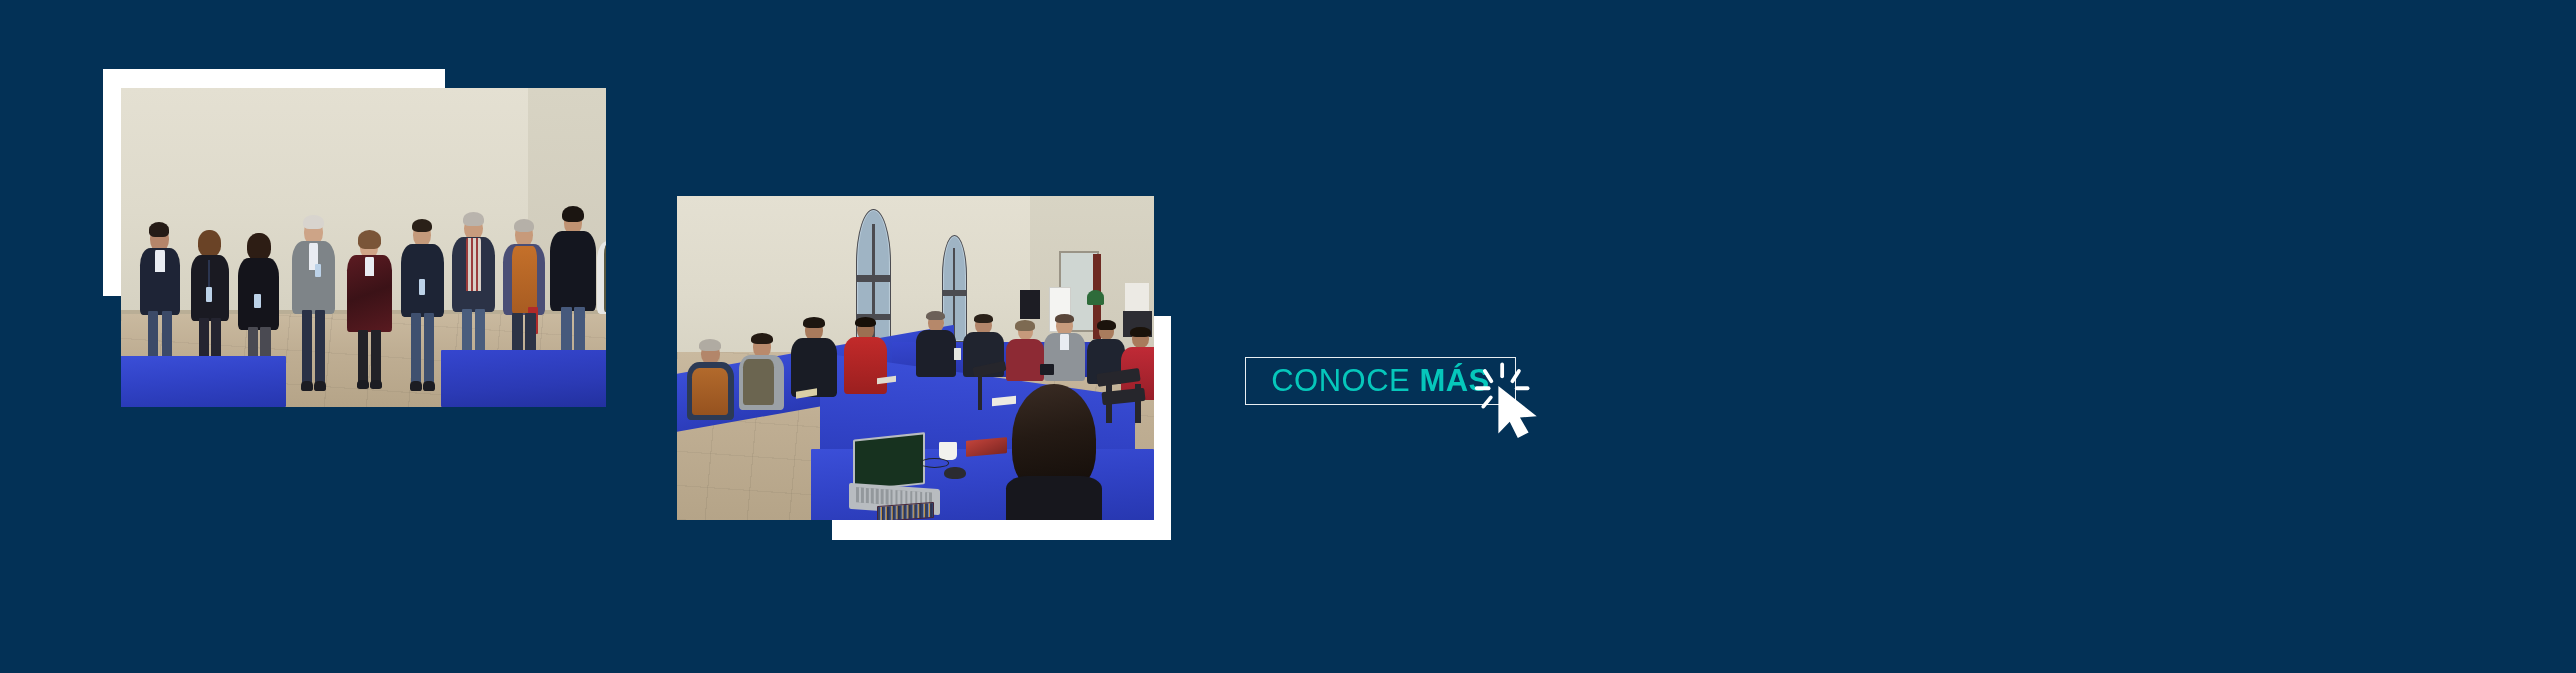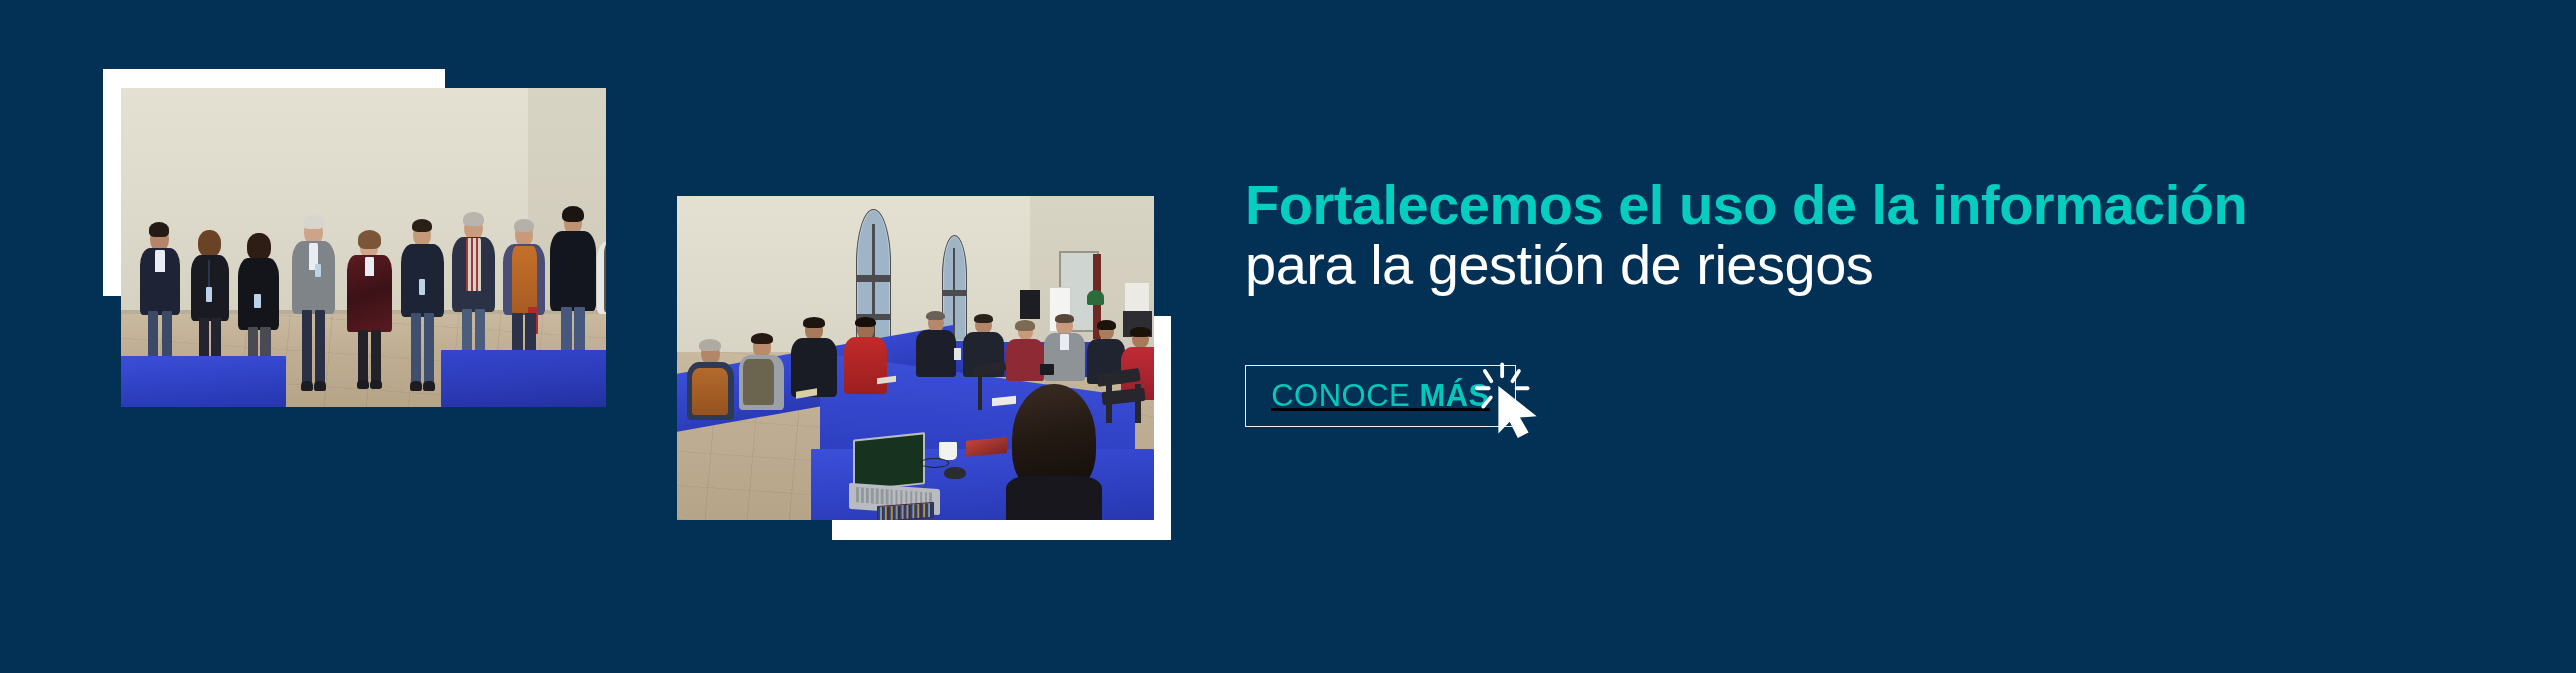--- a/index.html
+++ b/index.html
@@ -388,28 +388,24 @@
              border:1.1px solid #45263a; transform:skewY(-4deg);"></div>
         <div style="position:absolute; left:66%; top:62%; width:5%; height:2.5%; background:#eceae2; transform:skewY(-6deg);"></div>
         <div style="position:absolute; left:42%; top:56%; width:4%; height:2%; background:#dedbcf; transform:skewY(-8deg);"></div>
         <div style="position:absolute; left:25%; top:60%; width:4.5%; height:2.2%; background:#d9cfa6; transform:skewY(-9deg);"></div>
         <div style="position:absolute; left:76%; top:52%; width:3%; height:3.2%; background:#1a1c24; border-radius:1.1px;"></div>
         <div style="position:absolute; left:58%; top:47%; width:1.5%; height:3.5%; background:#e4e6e0; border-radius:0.5px;"></div>
       </div>
     </div>
   </div>
 
-  <div class="copy" style="left:1245px; top:175px; width:1236px;">
-    <div class="headline-1">Fortalecemos el uso de la información</div>
-    <div class="headline-2">para la gestión de riesgos</div>
-  </div>
 
   <div class="cta-wrap" style="left:1245px; top:357px; width:380px; height:65px;">
 
-    <div class="cta-button" style="left:0; top:8px; width:271px; height:62px;text-decoration:underline;">
+    <div class="cta-button" style="left:0; top:0; width:271px; height:48px;">
       <span class="cta-label"><span>CONOCE </span><span class="strong">MÁS</span></span>
     </div>
 
     <span class="cursor-icon" style="left:225px; top:1.1px; width:87px; height:81px;">
       <svg viewBox="0 0 160 150" width="87" height="81" aria-hidden="true">
         <g stroke="#ffffff" stroke-width="7" stroke-linecap="round" fill="none">
           <line x1="59" y1="12" x2="59" y2="34"></line>
           <line x1="27" y1="24" x2="39" y2="43"></line>
           <line x1="90" y1="24" x2="78" y2="43"></line>
           <line x1="12" y1="56" x2="34" y2="56"></line>

